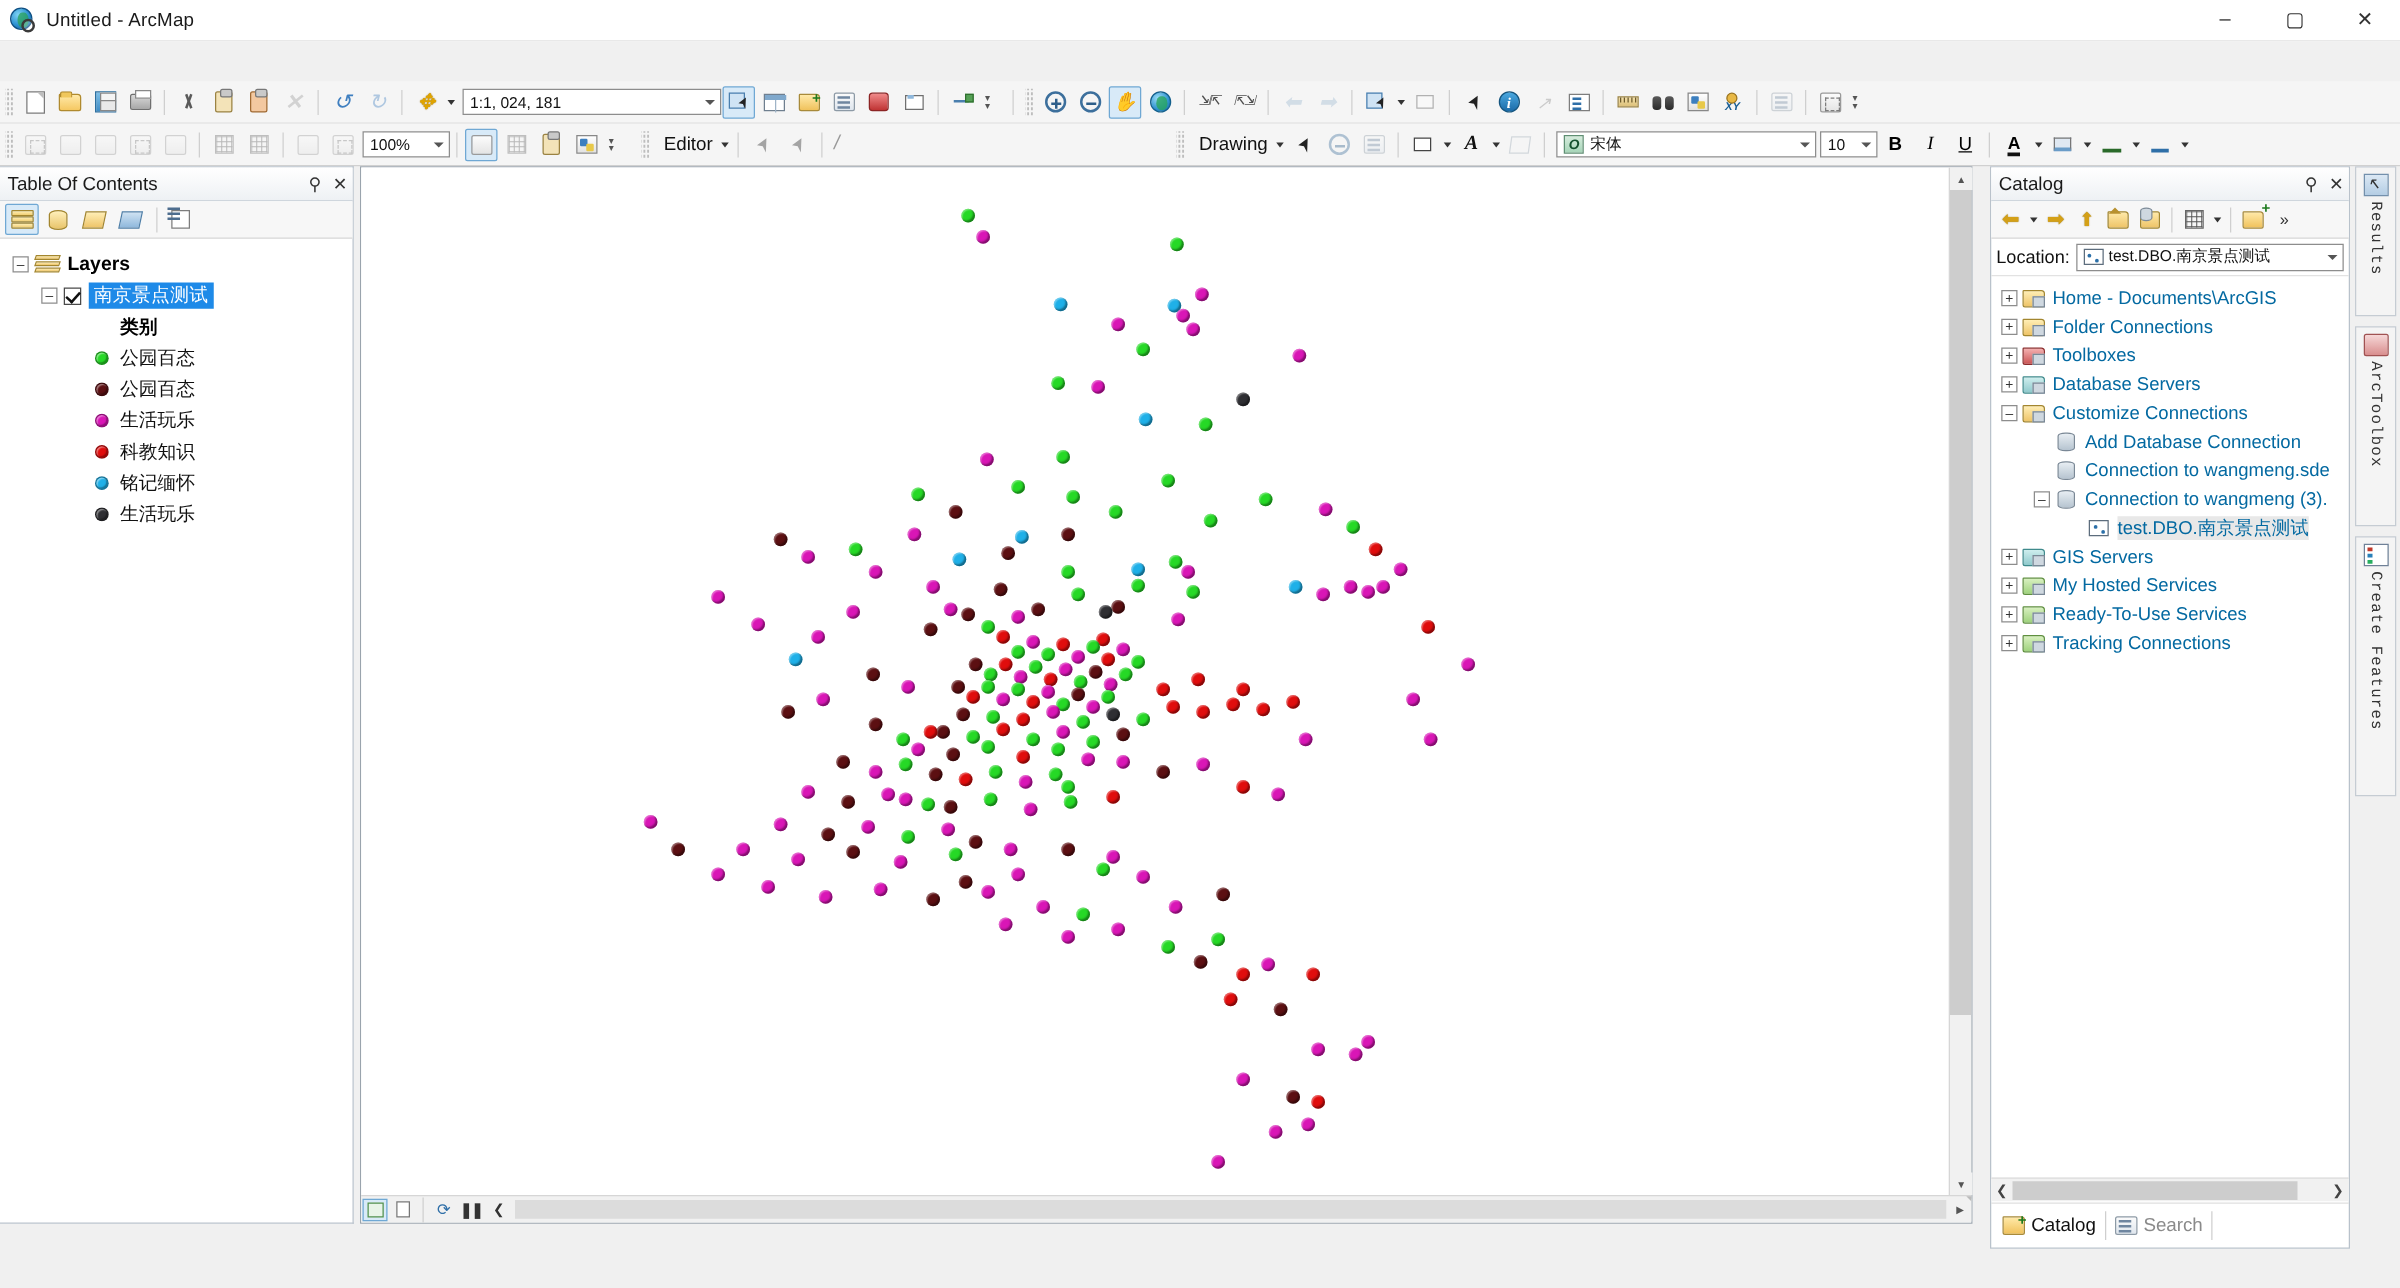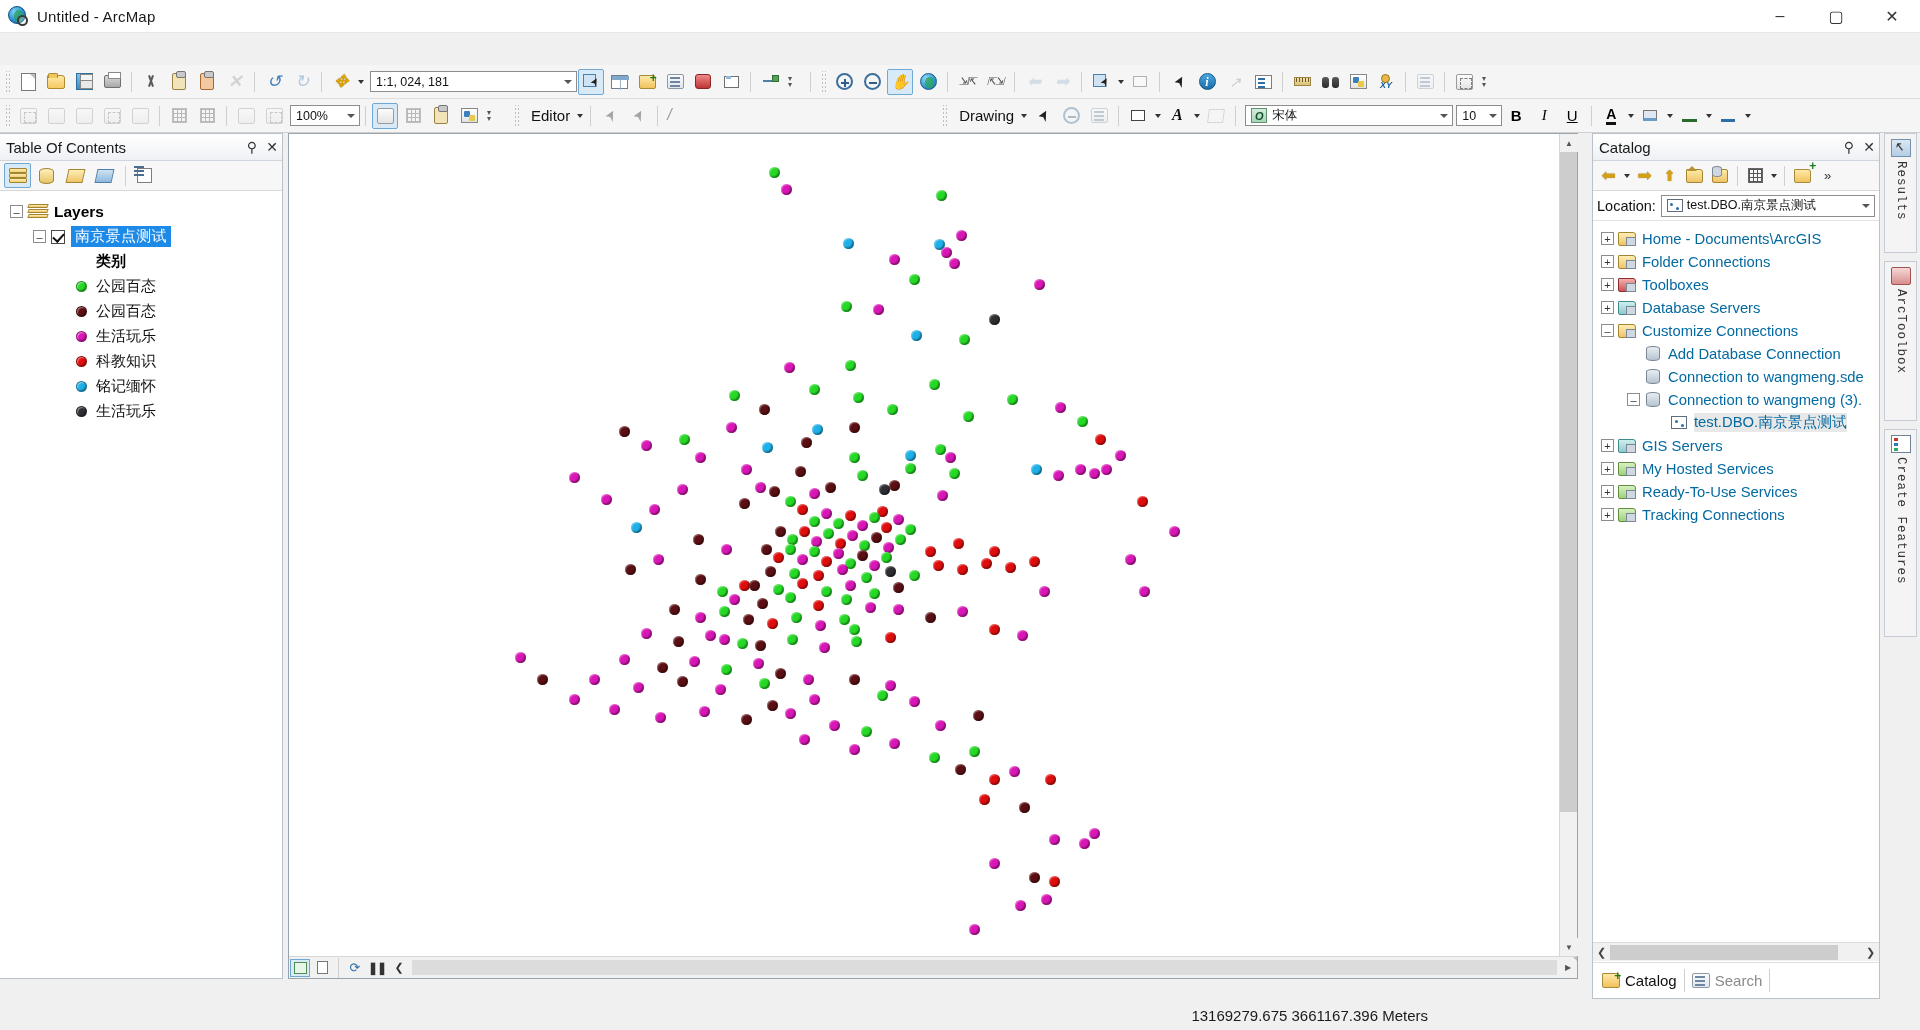--- a/index.html
+++ b/index.html
@@ -1136,17 +1136,14 @@
     <div class="rtab" style="height:160px">
       <i class="ri atb-ic"></i>
       <span class="rl">ArcToolbox</span>
     </div>
     <div class="rtab" style="height:208px">
       <i class="ri cf-ic"></i>
       <span class="rl">Create Features</span>
     </div>
   </div>
 
-  <div id="statusbar">
-    <span class="coords">13169279.675  3661167.396 Meters</span>
-  </div>
 
 </div>
 
 </body></html>

